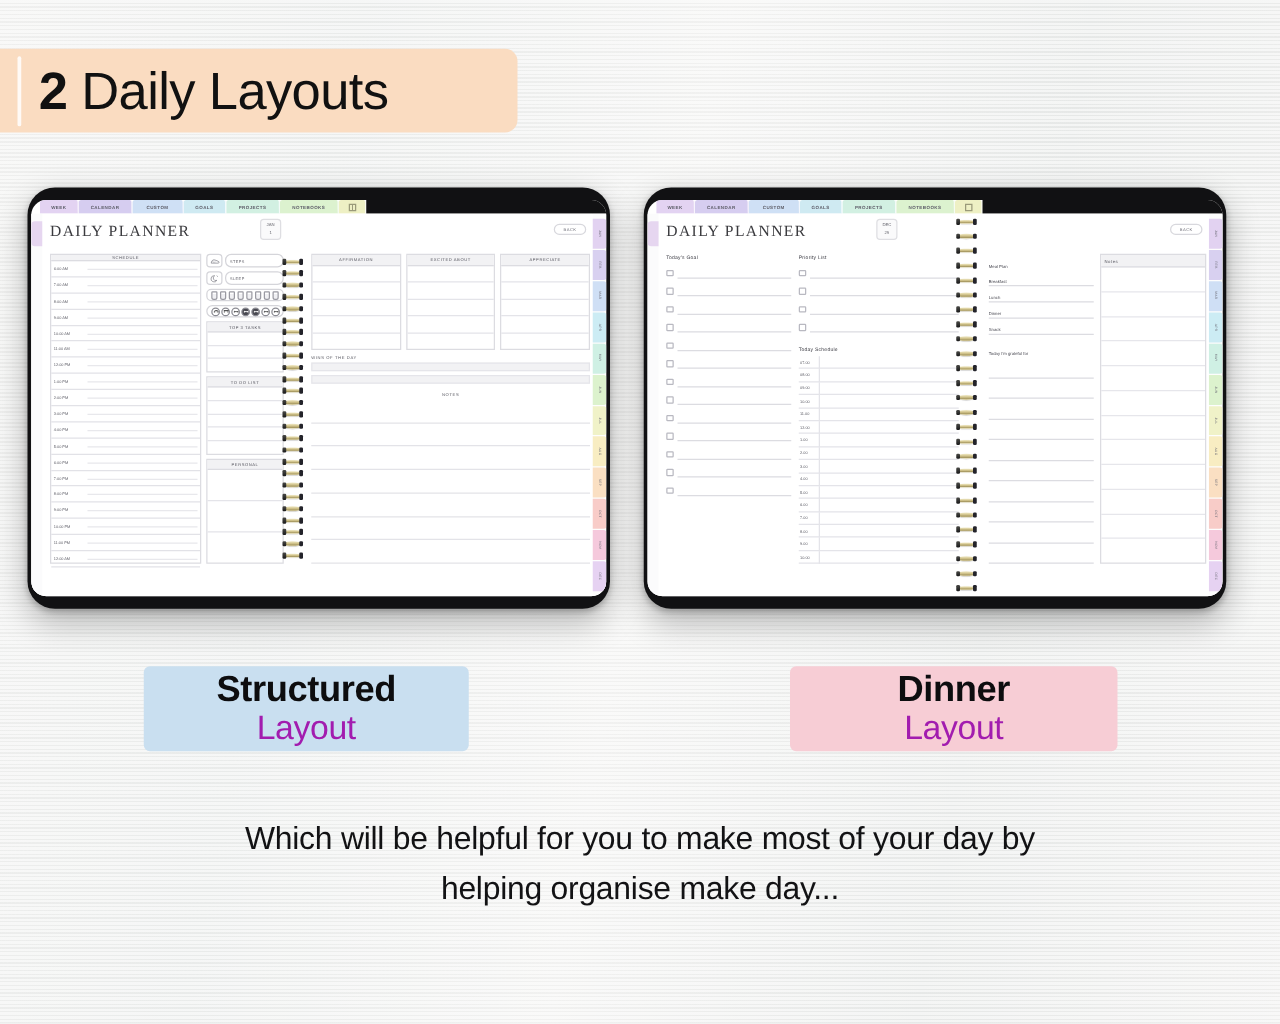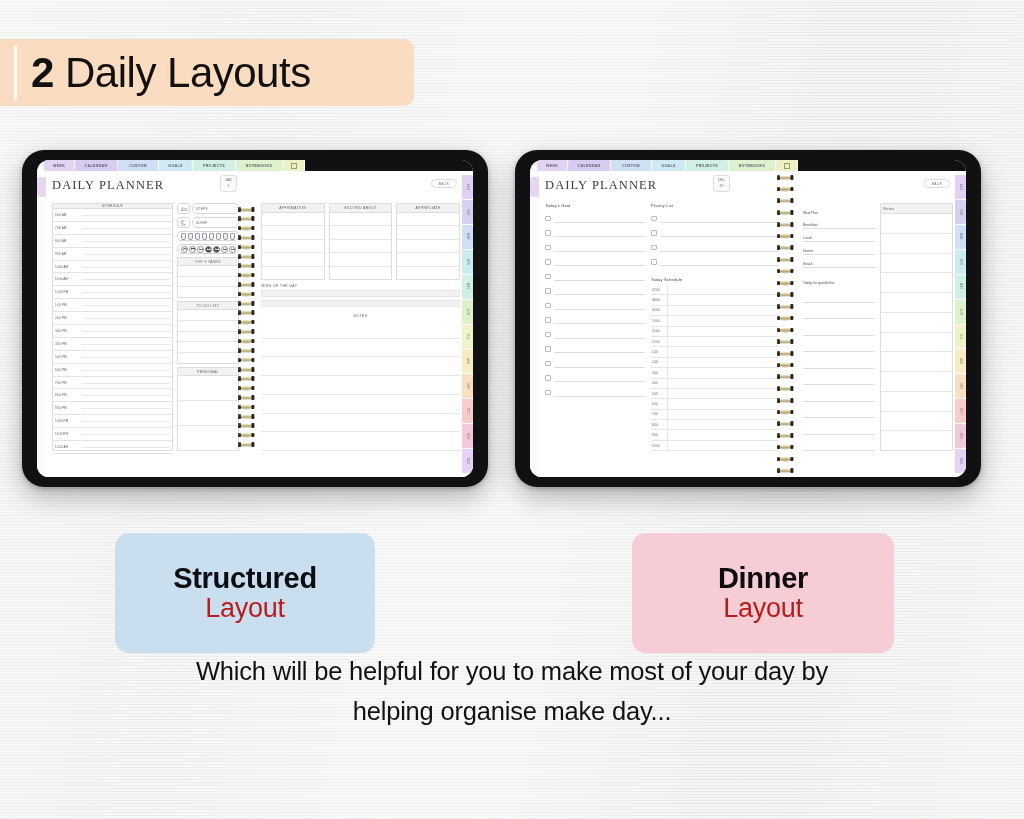--- a/index.html
+++ b/index.html
@@ -28,21 +28,21 @@
     white-space: nowrap;
   }
   .title-text b { font-weight: 700; }
   .title-text span { font-weight: 400; }
 
   
   .tablet {
     position: absolute; top: 150px; width: 466px; height: 337px;
     background: #111113;
     border-radius: 22px;
-    padding: 10px 15px;
+    padding: 10px 3px;
     box-shadow: 0 10px 26px rgba(0,0,0,0.28), 0 2px 5px rgba(0,0,0,0.22);
   }
   .tablet.left  { left: 22px; }
   .tablet.right { left: 515px; }
   .screen {
     width: 100%; height: 100%;
     background: #ffffff;
     border-radius: 12px;
     overflow: hidden;
     position: relative;
@@ -229,28 +229,28 @@
   .tsched-line { flex: 1; border-bottom: .55px solid #e4e4e9; }
   .meal-line { height: 13px; border-bottom: .55px solid #dcdce1; font-size: 3.4px; color: #4b4b54; display:flex; align-items:flex-end; padding-bottom:1px; }
   .notes-box { flex: 1; border: .55px solid #dcdce1; display: flex; flex-direction: column; }
   .notes-box .boxlabel { border:none; border-bottom:.55px solid #dcdce1; height: 10px; justify-content:flex-start; padding-left:3px; font-size:3.4px; }
   .notes-box .nrow { flex:1; border-bottom: .55px solid #e6e6eb; }
   .notes-box .nrow:last-child { border-bottom:none; }
   .grat { margin-top: 5px; }
 
   
   .chip-label {
-    position: absolute; top: 533px; height: 120px; border-radius: 14px;
+    position: absolute; top: 533px; height: 68px; border-radius: 5px;
     display: flex; flex-direction: column; align-items: center; justify-content: center;
     line-height: 1.08;
   }
   .chip-label.structured { left: 115px; width: 260px; background: #c9dff0; }
   .chip-label.minimal    { left: 632px; width: 262px; background: #f7cdd5; }
   .chip-label .cl-top { font-size: 29px; font-weight: 700; color: #0d0d0f; letter-spacing: -0.3px; }
-  .chip-label .cl-bot { font-size: 27px; font-weight: 400; color: #b91c1c; letter-spacing: -0.3px; }
+  .chip-label .cl-bot { font-size: 27px; font-weight: 400; color: #a21caf; letter-spacing: -0.3px; }
 
   
   .footer {
     position: absolute; left: 0; right: 0; top: 652px;
     text-align: center; color: #121214; font-size: 25.5px; line-height: 1.55;
     letter-spacing: -0.2px;
   }
 </style>
 </head>
 <body>

